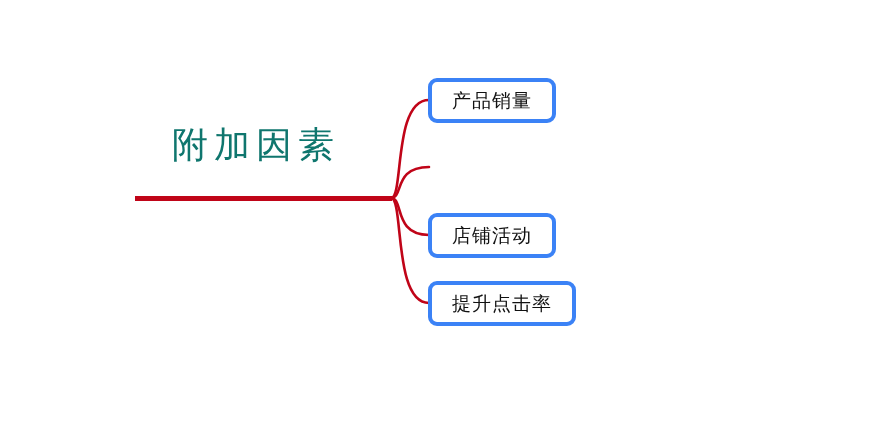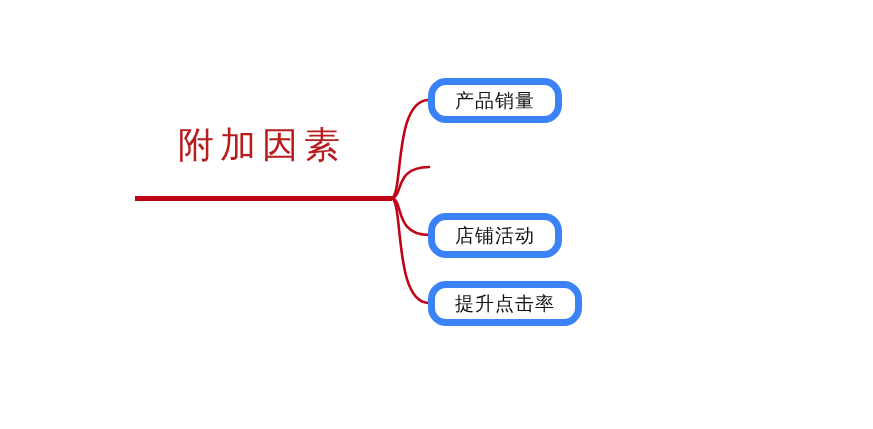--- a/index.html
+++ b/index.html
@@ -10,26 +10,26 @@
   }
   .canvas {
     position: relative;
     width: 873px;
     height: 429px;
     background: #ffffff;
     overflow: hidden;
   }
   .root-label {
     position: absolute;
-    left: 178px;
+    left: 172px;
     top: 124px;
     font-size: 36px;
     font-weight: 400;
     letter-spacing: 6px;
-    color: #b91c1c;
+    color: #0f766e;
     line-height: 1.2;
     user-select: none;
   }
   .root-underline {
     position: absolute;
     left: 135px;
     top: 196px;
     width: 257px;
     height: 5px;
     background: #c00418;
@@ -44,22 +44,22 @@
   }
   .node {
     position: absolute;
     box-sizing: border-box;
     height: 45px;
     padding: 0 20px;
     display: flex;
     align-items: center;
     justify-content: center;
     background: #ffffff;
-    border: 7px solid #3b82f6;
-    border-radius: 18px;
+    border: 4px solid #3b82f6;
+    border-radius: 9px;
     font-size: 19px;
     color: #111111;
     letter-spacing: 1px;
     cursor: default;
     white-space: nowrap;
   }
   .node-0 { left: 428px; top: 78px;  }
   .node-1 { left: 428px; top: 145px; }
   .node-2 { left: 428px; top: 213px; }
   .node-3 { left: 428px; top: 281px; }

